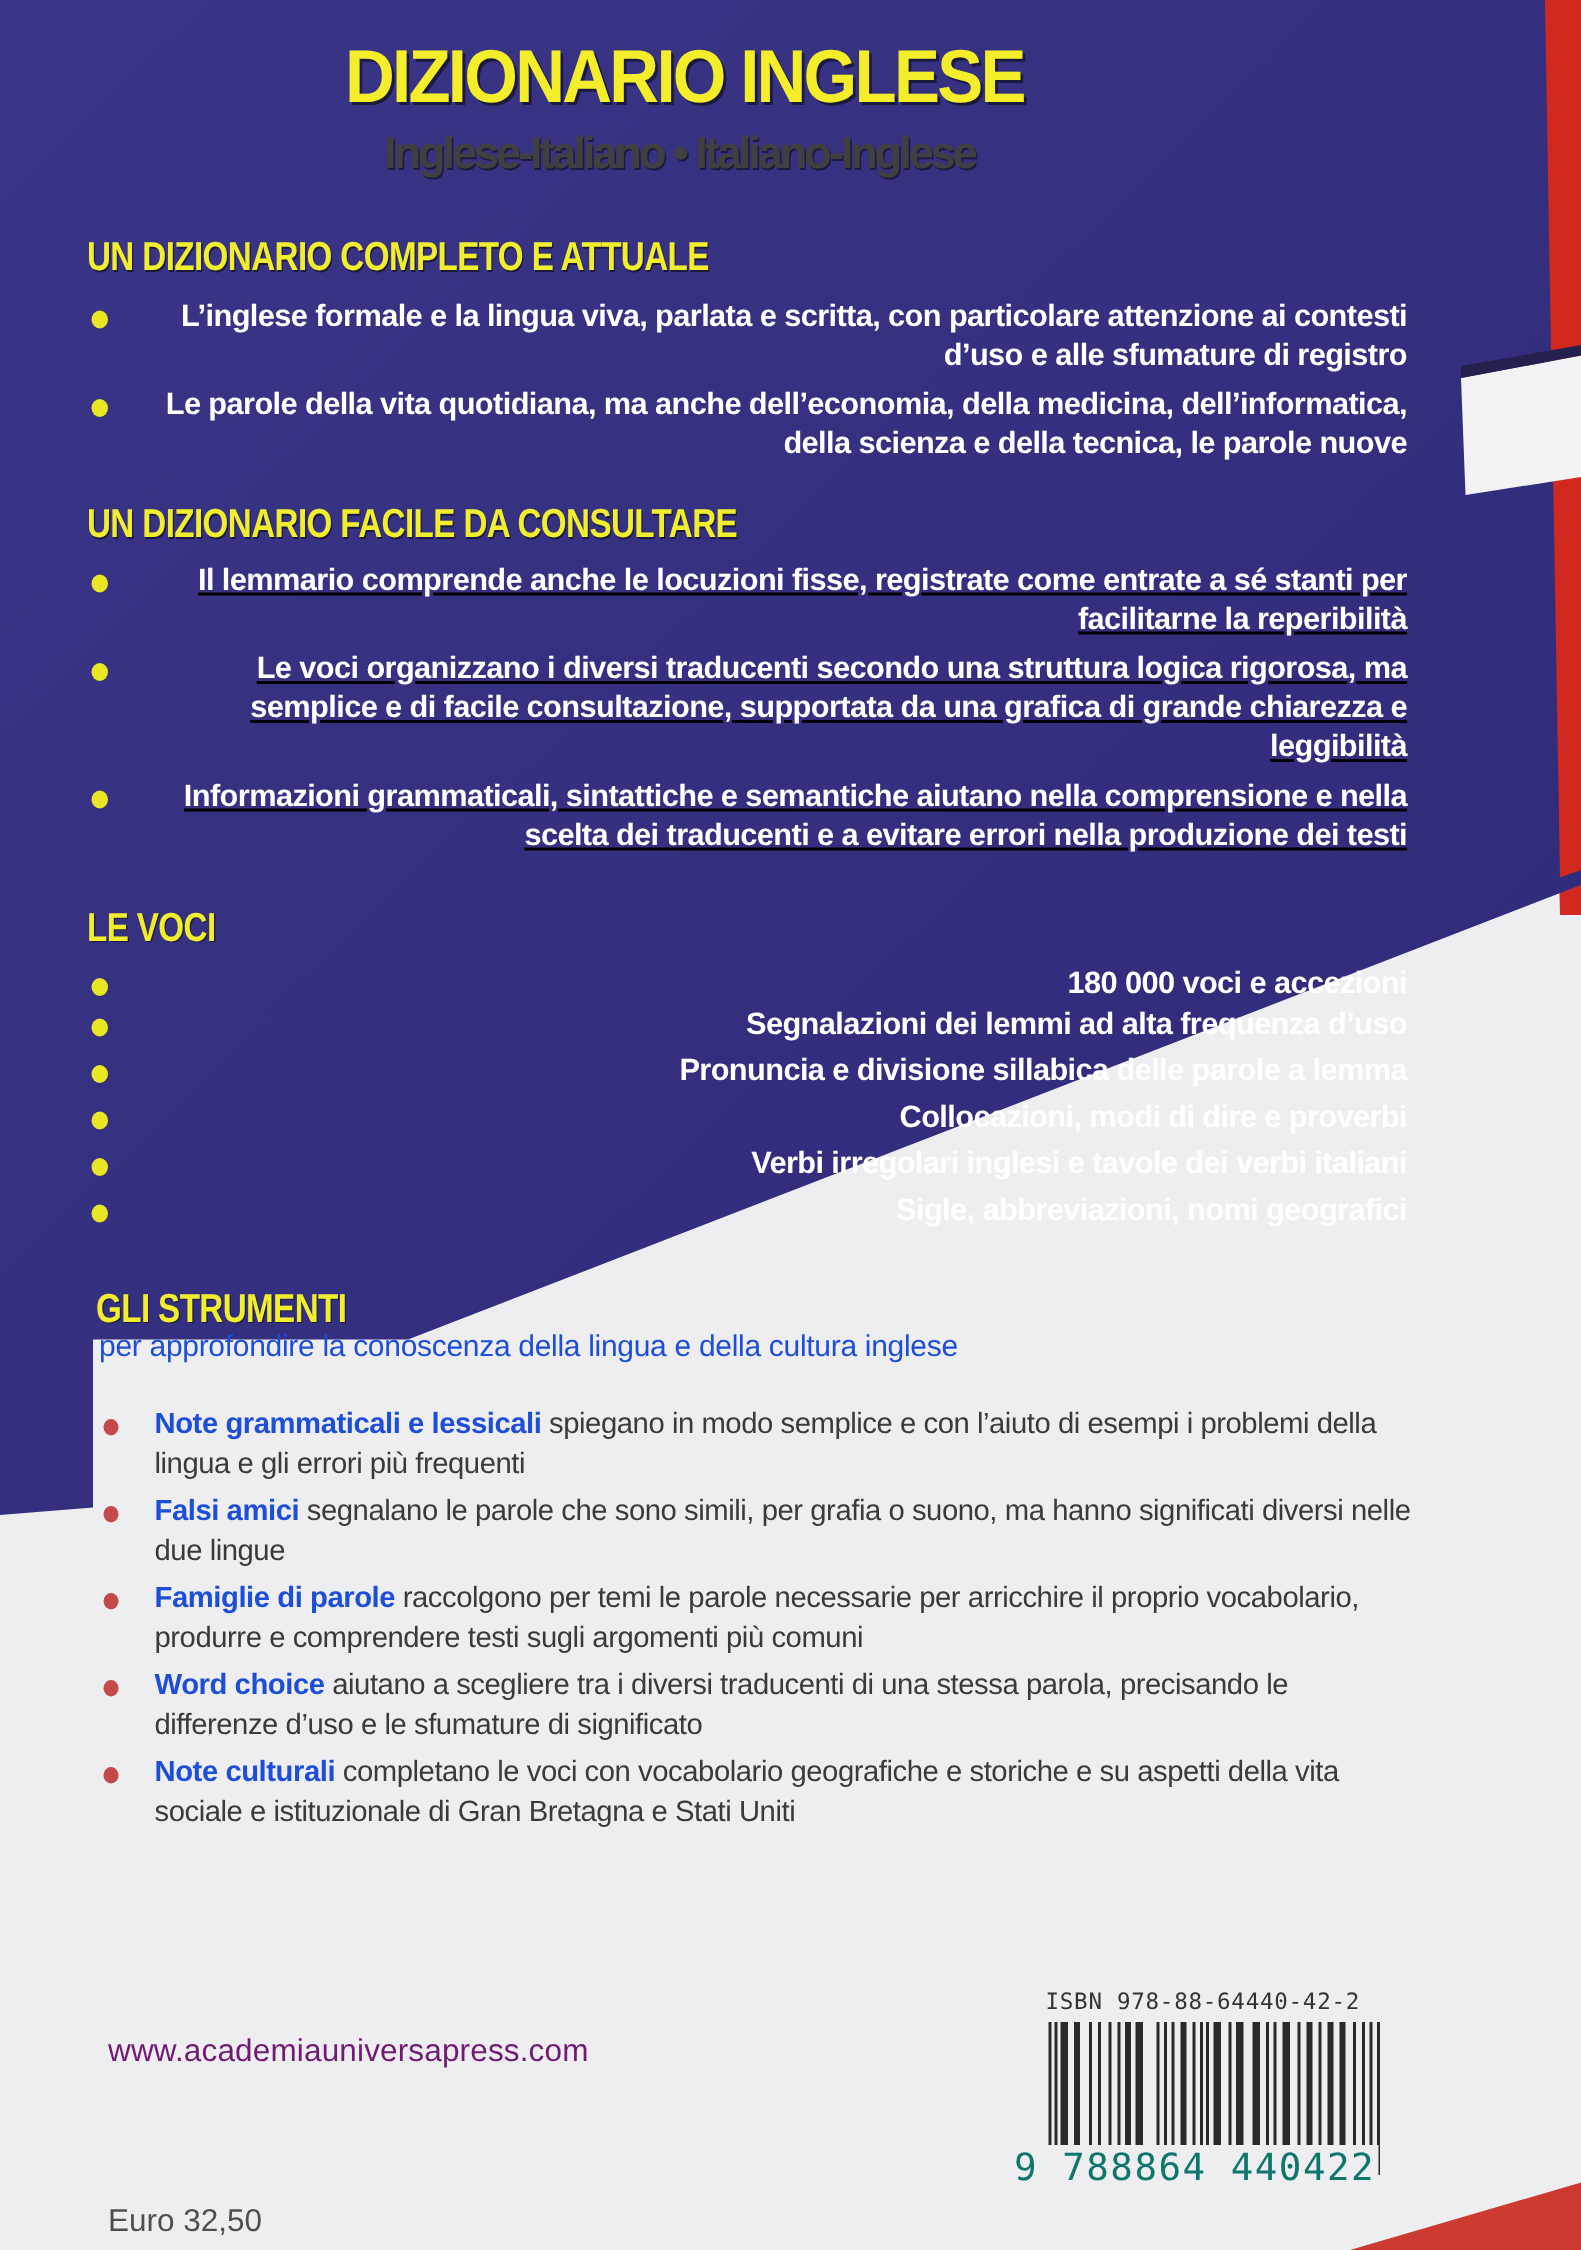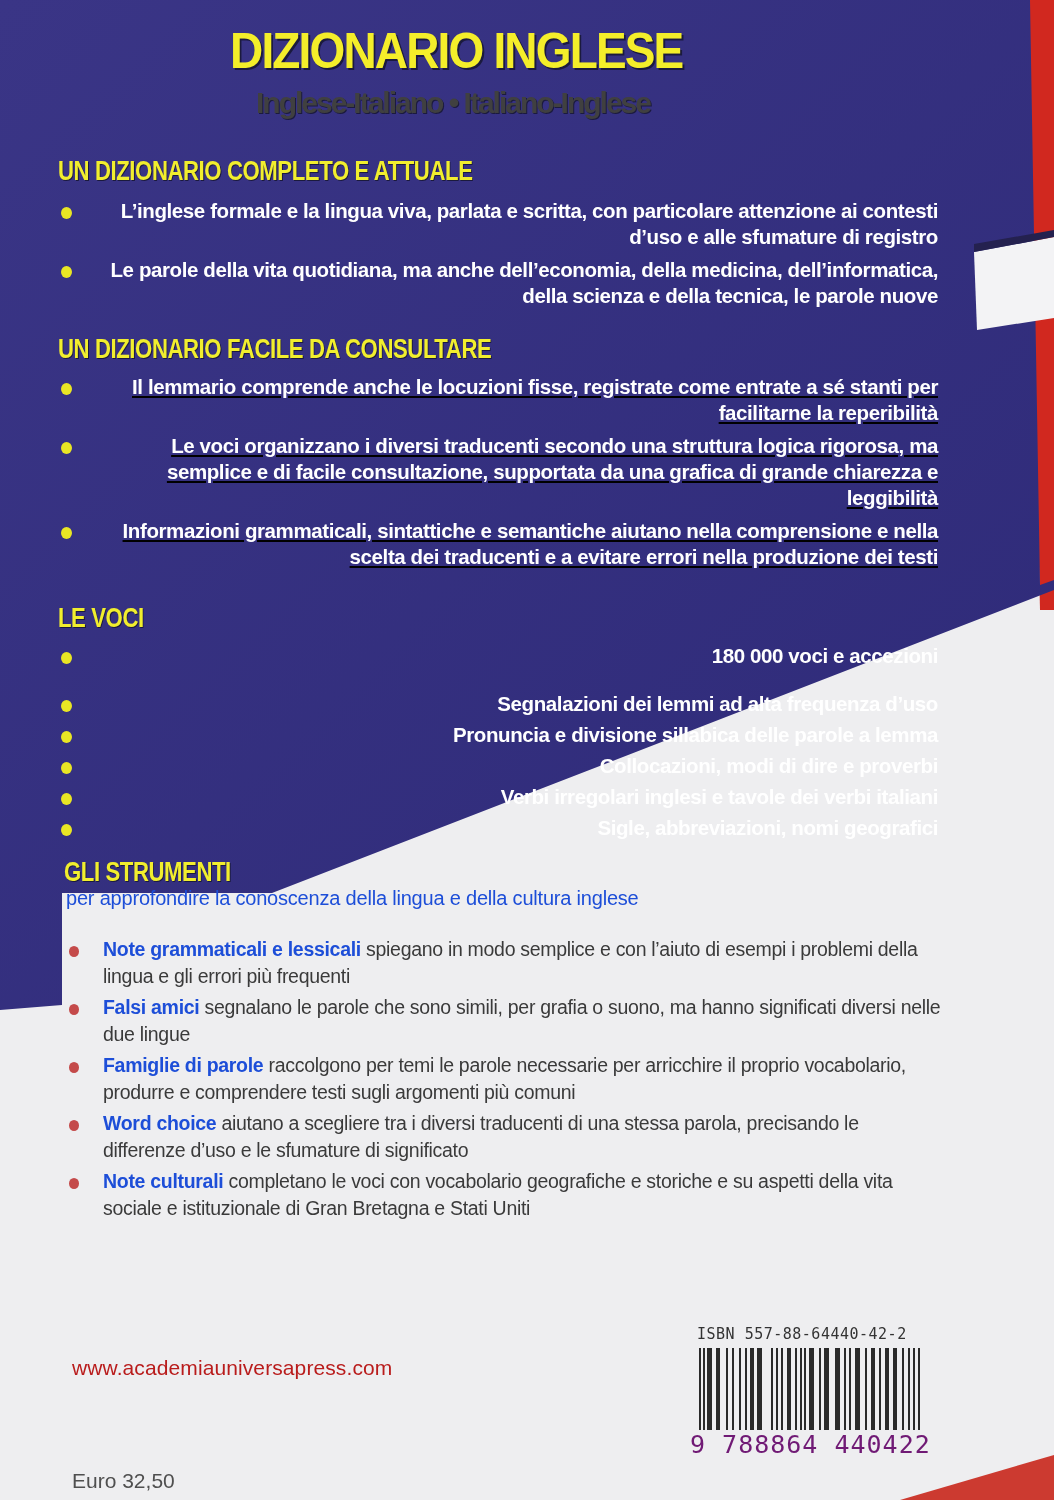--- a/index.html
+++ b/index.html
@@ -10,25 +10,25 @@
     .subtitle { left:256px; top:86px; font-weight:bold; font-size:30px; color:#404040; letter-spacing:-2px; white-space:nowrap; text-shadow:1px 1px 0 #1b1a3e; }
     .h2 { font-family:"Liberation Sans", sans-serif; font-weight:bold; font-size:27px; color:#f1ee2e; letter-spacing:-0.5px; white-space:nowrap; transform:scaleX(0.82); transform-origin:left; text-shadow:1px 1px 0 #1b1a3e; }
     .blist { position:absolute; left:58px; width:880px; margin:0; padding:0; list-style:none;text-align:right; }
     .blist li { position:relative; padding-left:38px; color:#fff; font-weight:bold; font-size:20.5px; line-height:26px; letter-spacing:-0.4px; margin-bottom:7px; }
     .blist li .dot { position:absolute; left:3px; top:9px; width:11px; height:12px; border-radius:50%; background:#e9e624; }
     .wlist { position:absolute; left:66px; width:880px; margin:0; padding:0; list-style:none; }
     .wlist li { position:relative; padding-left:37px; color:#3a3a3a; font-size:19.5px; line-height:27px; letter-spacing:-0.3px; margin-bottom:4px; }
     .wlist li .dot { position:absolute; left:3px; top:10px; width:10px; height:11px; border-radius:50%; background:#c44a4a; }
     .wlist li .term { color:#1d4ed8; font-weight:bold; }
     .intro { left:66px; top:887px; font-size:20px; color:#1d4ed8; letter-spacing:-0.2px; white-space:nowrap; }
-    .url { left:72px; top:1356px; font-size:21px; color:#b91c1c; letter-spacing:0.1px; }
+    .url { left:72px; top:1356px; font-size:21px; color:#701a75; letter-spacing:0.1px; }
     .price { left:72px; top:1445px; font-size:21px; color:#4f4f4f;margin-top:24px; }
     .isbn { left:697px; top:1325px; font-family:"DejaVu Sans Mono", monospace; font-size:15px; color:#333; letter-spacing:0.5px; }
     .barcode { left:697px; top:1348px; width:232px; height:102px; }
-    .bcnum { left:688px; top:1430px; font-family:"DejaVu Sans Mono", monospace; font-size:25px; color:#701a75; white-space:nowrap; letter-spacing:1px; background:#eeeef0; padding:0 2px; }
+    .bcnum { left:674px; top:1430px; font-family:"DejaVu Sans Mono", monospace; font-size:25px; color:#0f766e; white-space:nowrap; letter-spacing:1px; background:#eeeef0; padding:0 2px; }
   </style>
 </head>
 <body>
 
 <svg class="bg-svg" viewBox="0 0 1054 1500" preserveAspectRatio="none">
   <defs>
     <linearGradient id="blueg" x1="0" y1="0" x2="1" y2="1">
       <stop offset="0" stop-color="#3a3586"></stop>
       <stop offset="1" stop-color="#2e2a78"></stop>
     </linearGradient>
@@ -56,21 +56,21 @@
 
 <div class="abs h2" style="left:58px; top:334px;">UN DIZIONARIO FACILE DA CONSULTARE</div>
 <ul class="blist" style="top:374px;text-decoration:underline;">
   <li><span class="dot"></span><span>Il lemmario comprende anche le locuzioni fisse, registrate come entrate a sé stanti per facilitarne la reperibilità</span></li>
   <li><span class="dot"></span><span>Le voci organizzano i diversi traducenti secondo una struttura logica rigorosa, ma semplice e di facile consultazione, supportata da una grafica di grande chiarezza e leggibilità</span></li>
   <li><span class="dot"></span><span>Informazioni grammaticali, sintattiche e semantiche aiutano nella comprensione e nella scelta dei traducenti e a evitare errori nella produzione dei testi</span></li>
 </ul>
 
 <div class="abs h2" style="left:58px; top:603px;">LE VOCI</div>
 <ul class="blist" style="top:643px;">
-  <li style="margin-bottom:22px;"><span class="dot"></span><span>180 000 voci e accezioni</span></li>
+  <li style="margin-bottom:1px;"><span class="dot"></span><span>180 000 voci e accezioni</span></li>
   <li style="margin-bottom:5px;"><span class="dot"></span><span>Segnalazioni dei lemmi ad alta frequenza d’uso</span></li>
   <li style="margin-bottom:5px;"><span class="dot"></span><span>Pronuncia e divisione sillabica delle parole a lemma</span></li>
   <li style="margin-bottom:5px;"><span class="dot"></span><span>Collocazioni, modi di dire e proverbi</span></li>
   <li style="margin-bottom:5px;"><span class="dot"></span><span>Verbi irregolari inglesi e tavole dei verbi italiani</span></li>
   <li style="margin-bottom:5px;"><span class="dot"></span><span>Sigle, abbreviazioni, nomi geografici</span></li>
 </ul>
 
 <div class="abs h2" style="left:64px; top:857px;">GLI STRUMENTI</div>
 <div class="abs intro">per approfondire la conoscenza della lingua e della cultura inglese</div>
 
@@ -78,21 +78,21 @@
   <li><span class="dot"></span><span class="term">Note grammaticali e lessicali</span><span> spiegano in modo semplice e con l’aiuto di esempi i problemi della lingua e gli errori più frequenti</span></li>
   <li><span class="dot"></span><span class="term">Falsi amici</span><span> segnalano le parole che sono simili, per grafia o suono, ma hanno significati diversi nelle due lingue</span></li>
   <li><span class="dot"></span><span class="term">Famiglie di parole</span><span> raccolgono per temi le parole necessarie per arricchire il proprio vocabolario, produrre e comprendere testi sugli argomenti più comuni</span></li>
   <li><span class="dot"></span><span class="term">Word choice</span><span> aiutano a scegliere tra i diversi traducenti di una stessa parola, precisando le differenze d’uso e le sfumature di significato</span></li>
   <li><span class="dot"></span><span class="term">Note culturali</span><span> completano le voci con vocabolario geografiche e storiche e su aspetti della vita sociale e istituzionale di Gran Bretagna e Stati Uniti</span></li>
 </ul>
 
 <div class="abs url">www.academiauniversapress.com</div>
 <div class="abs price">Euro 32,50</div>
 
-<div class="abs isbn">ISBN 557-88-64440-42-2</div>
+<div class="abs isbn">ISBN 978-88-64440-42-2</div>
 <svg class="abs barcode" viewBox="0 0 232 102" preserveAspectRatio="none">
   <g fill="#2a2a2a">
     <rect x="2" y="0" width="2" height="102"></rect>
       <rect x="6" y="0" width="2" height="102"></rect>
     <rect x="10" y="0" width="5" height="90"></rect>
       <rect x="19" y="0" width="4" height="90"></rect>
     <rect x="29" y="0" width="2" height="90"></rect>
       <rect x="35" y="0" width="2" height="90"></rect>
     <rect x="42" y="0" width="2" height="90"></rect>
       <rect x="48" y="0" width="2" height="90"></rect>

